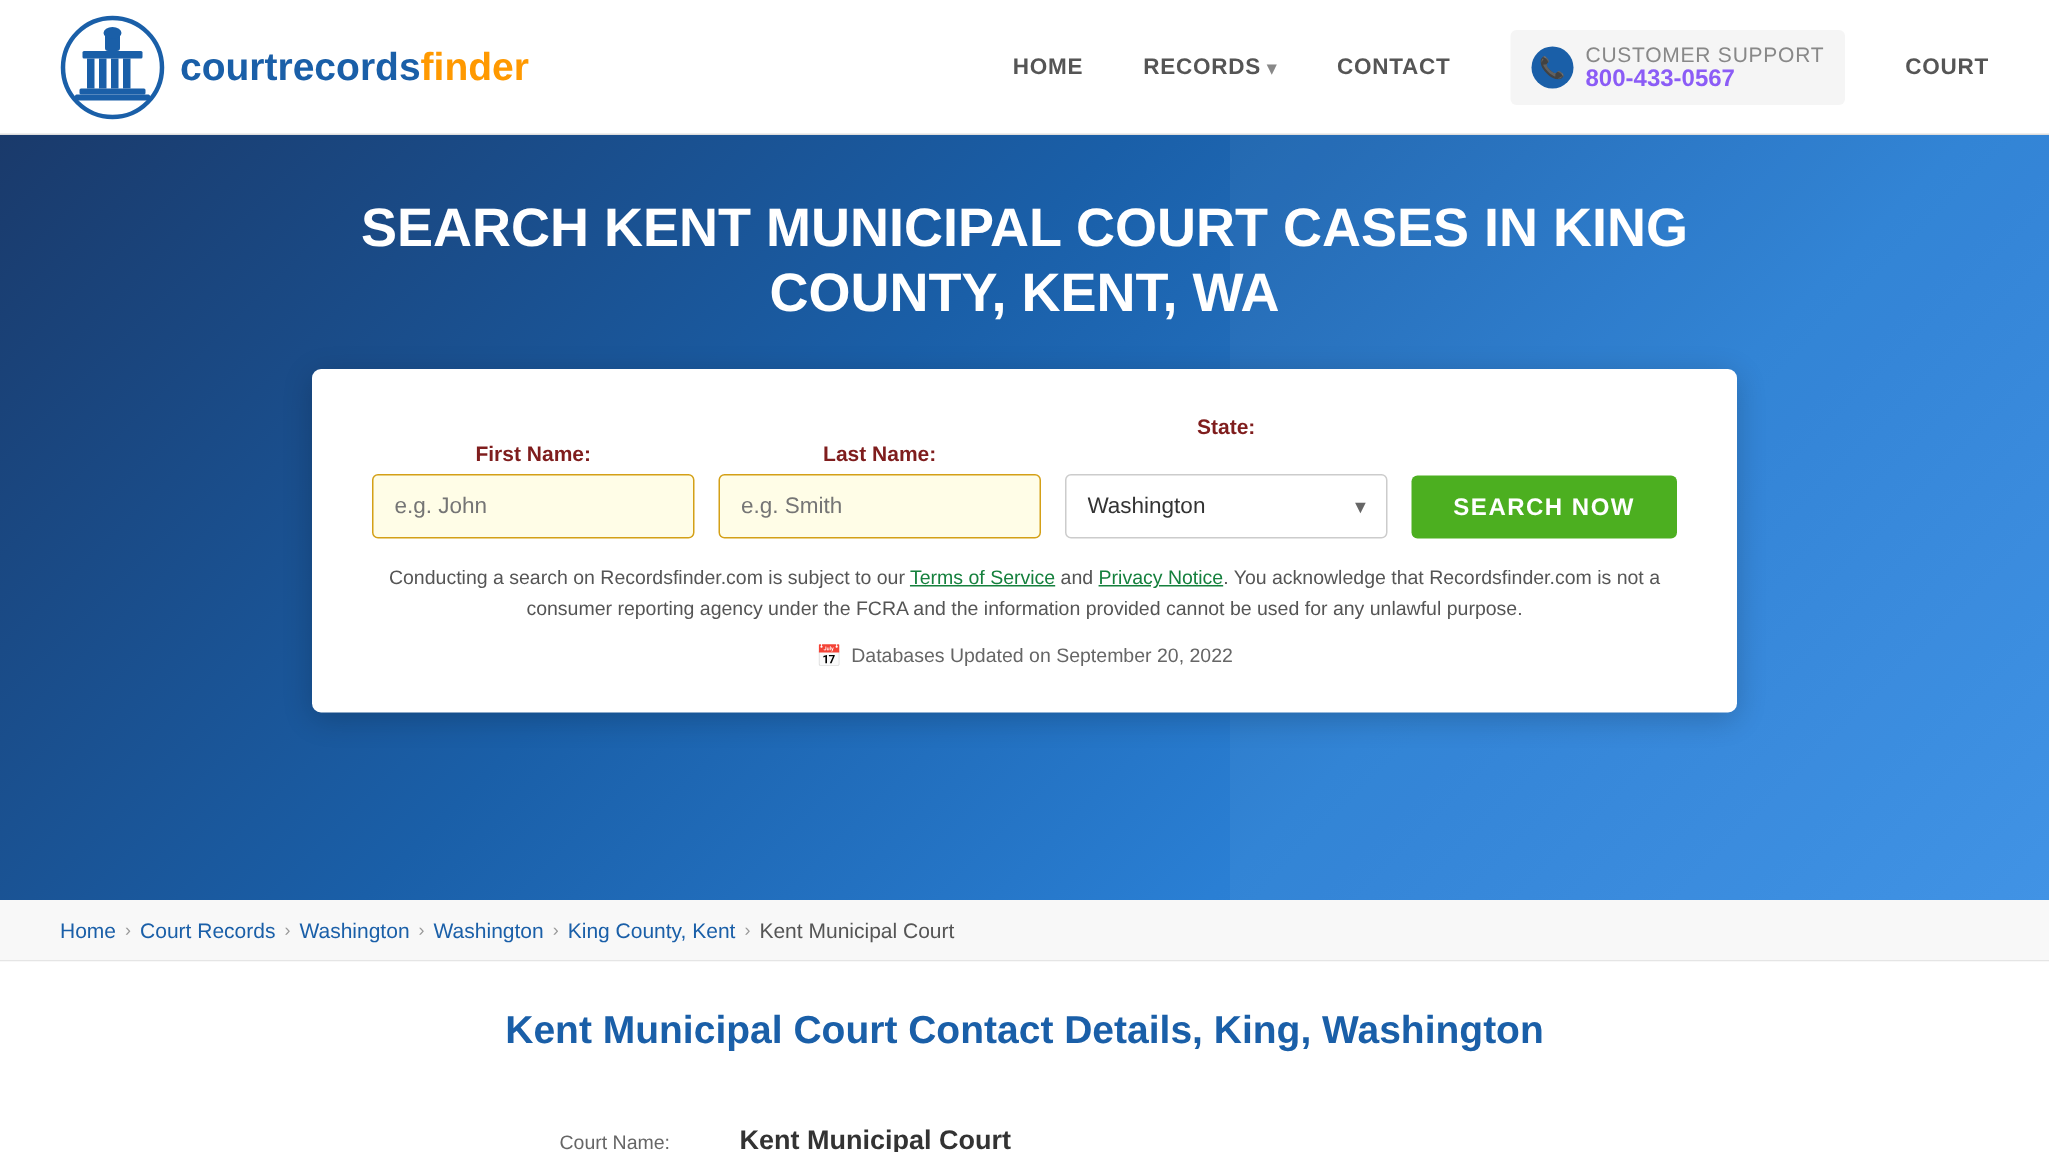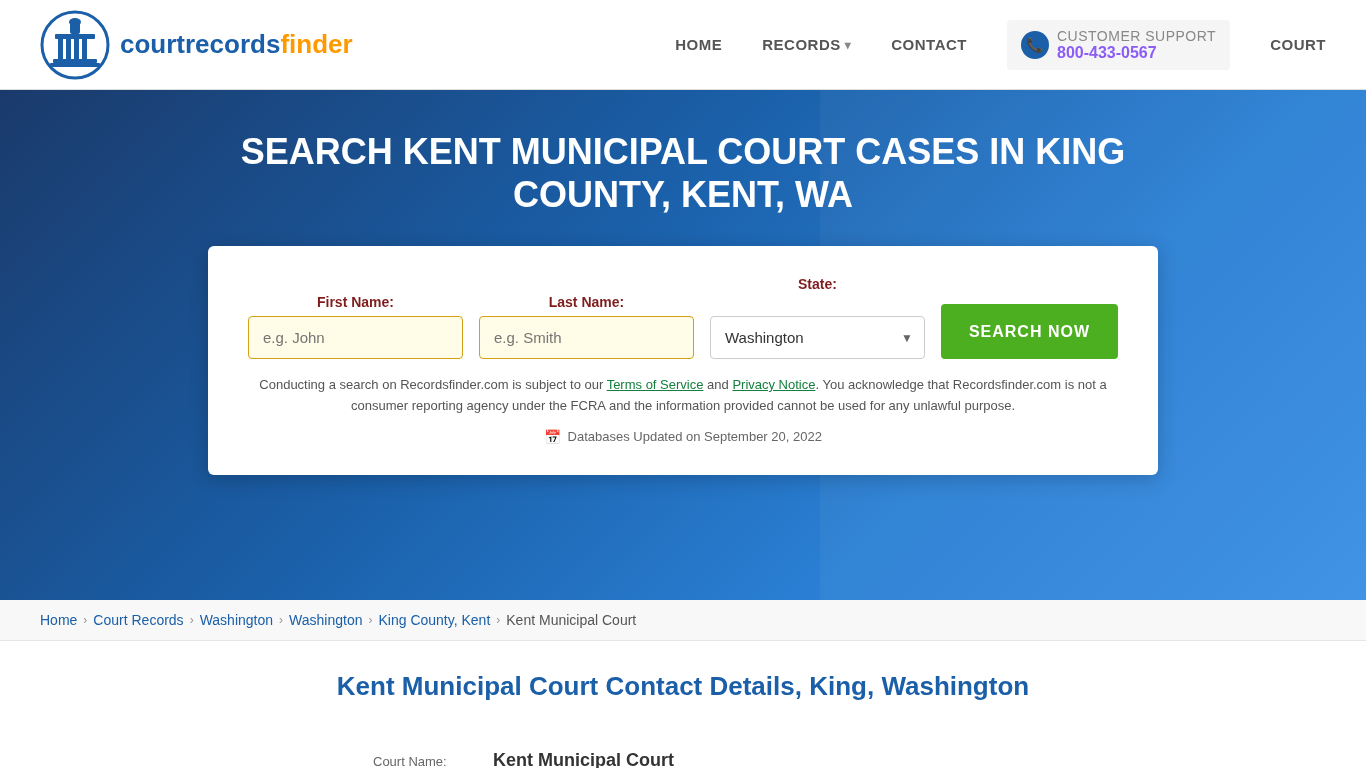--- a/index.html
+++ b/index.html
@@ -196,21 +196,21 @@
       border: none;
       border-radius: 4px;
       padding: 13px 28px;
       font-size: 16px;
       font-weight: 700;
       text-transform: uppercase;
       cursor: pointer;
       letter-spacing: 1px;
       white-space: nowrap;
       align-self: flex-end;
-      height: 55px;
+      height: 42px;
     }
     .disclaimer-text {
       font-size: 13px;
       color: #555;
       text-align: center;
       line-height: 1.6;
       margin-bottom: 12px;
     }
     .disclaimer-text a {
       color: #15803d;

